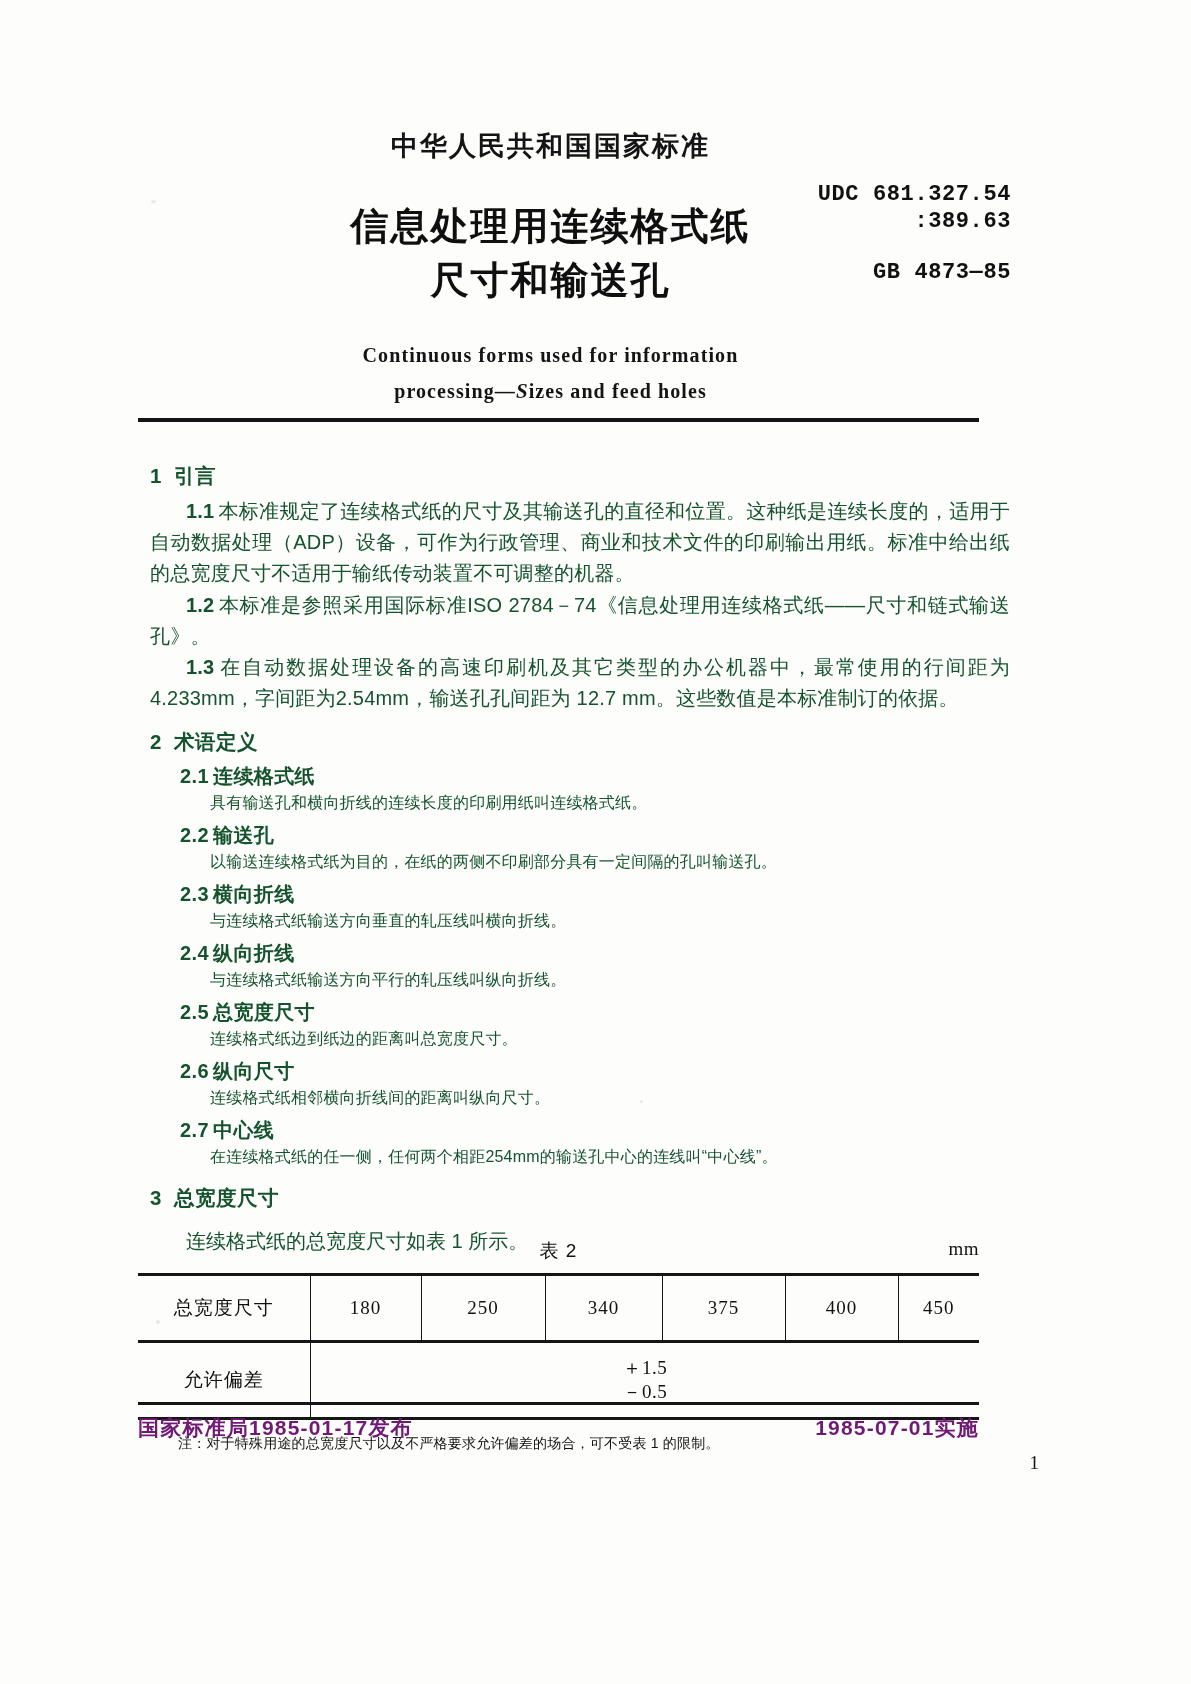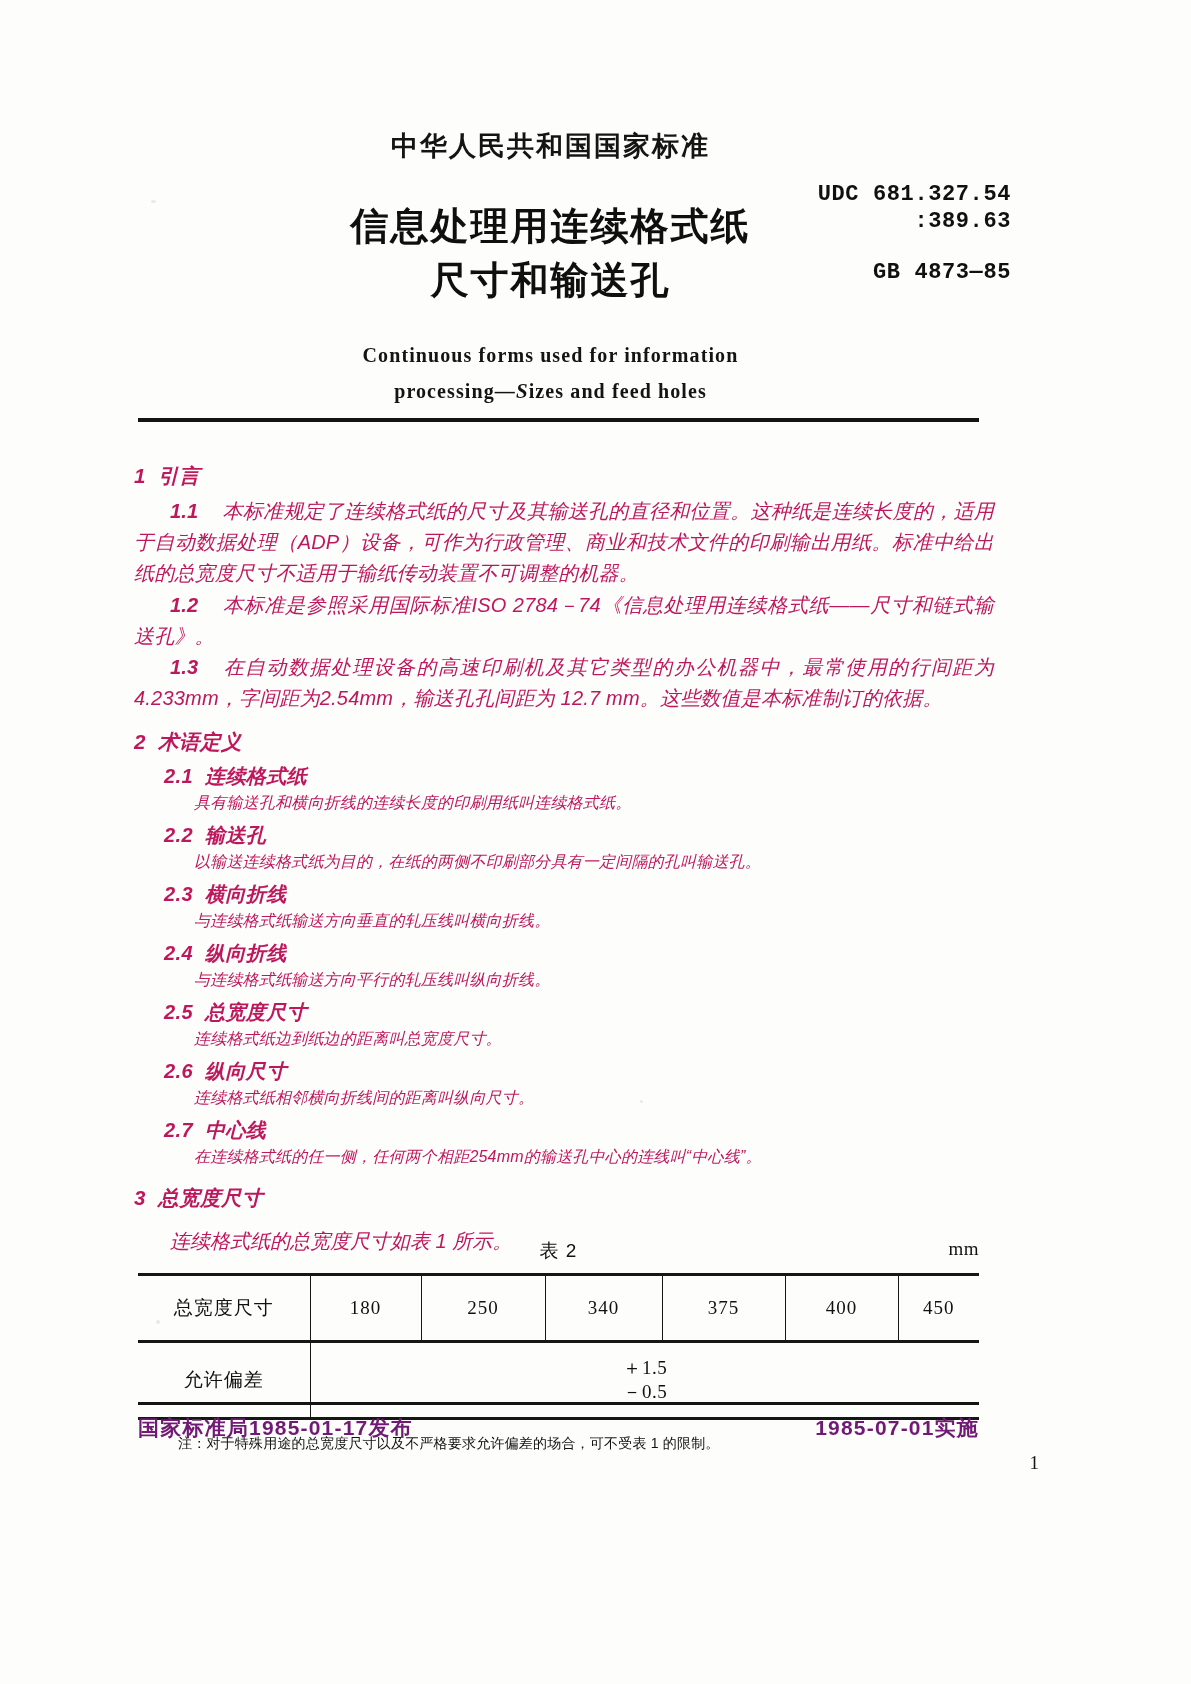--- a/index.html
+++ b/index.html
@@ -119,57 +119,56 @@
     left: 138px;
     top: 1402px;
     width: 841px;
     height: 3px;
     background: #141414;
   }
 
   
   .body-area {
     position: absolute;
-    left: 134px;
+    left: 150px;
     top: 462px;
     width: 860px;
-    color: #be185d;
-    font-style: italic;
+    color: #14532d;
   }
   .h2 {
     font-size: 20.5px;
     font-weight: 700;
     letter-spacing: 0.5px;
     margin: 0 0 6px 0;
   }
   .h2 .num { margin-right: 12px; }
 
   .sec-gap { height: 14px; }
 
   .para {
     font-size: 20px;
     line-height: 1.56;
     letter-spacing: 0.2px;
     text-align: justify;
     margin: 0;
   }
   .para .idx {
     font-weight: 700;
-    margin-right: 24px;
+    margin-right: 4px;
   }
   .para.indent { text-indent: 36px; }
 
   .term {
     font-size: 20px;
     font-weight: 700;
     letter-spacing: 0.4px;
     margin: 7px 0 1px 0;
     padding-left: 30px;
   }
-  .term .idx { margin-right: 12px; }
+  .term .idx { margin-right: 4px; }
   .term-def {
     font-size: 16px;
     line-height: 1.5;
     letter-spacing: 0.2px;
     margin: 0 0 1px 0;
     padding-left: 60px;
   }
 
   .lead-in {
     font-size: 20px;

